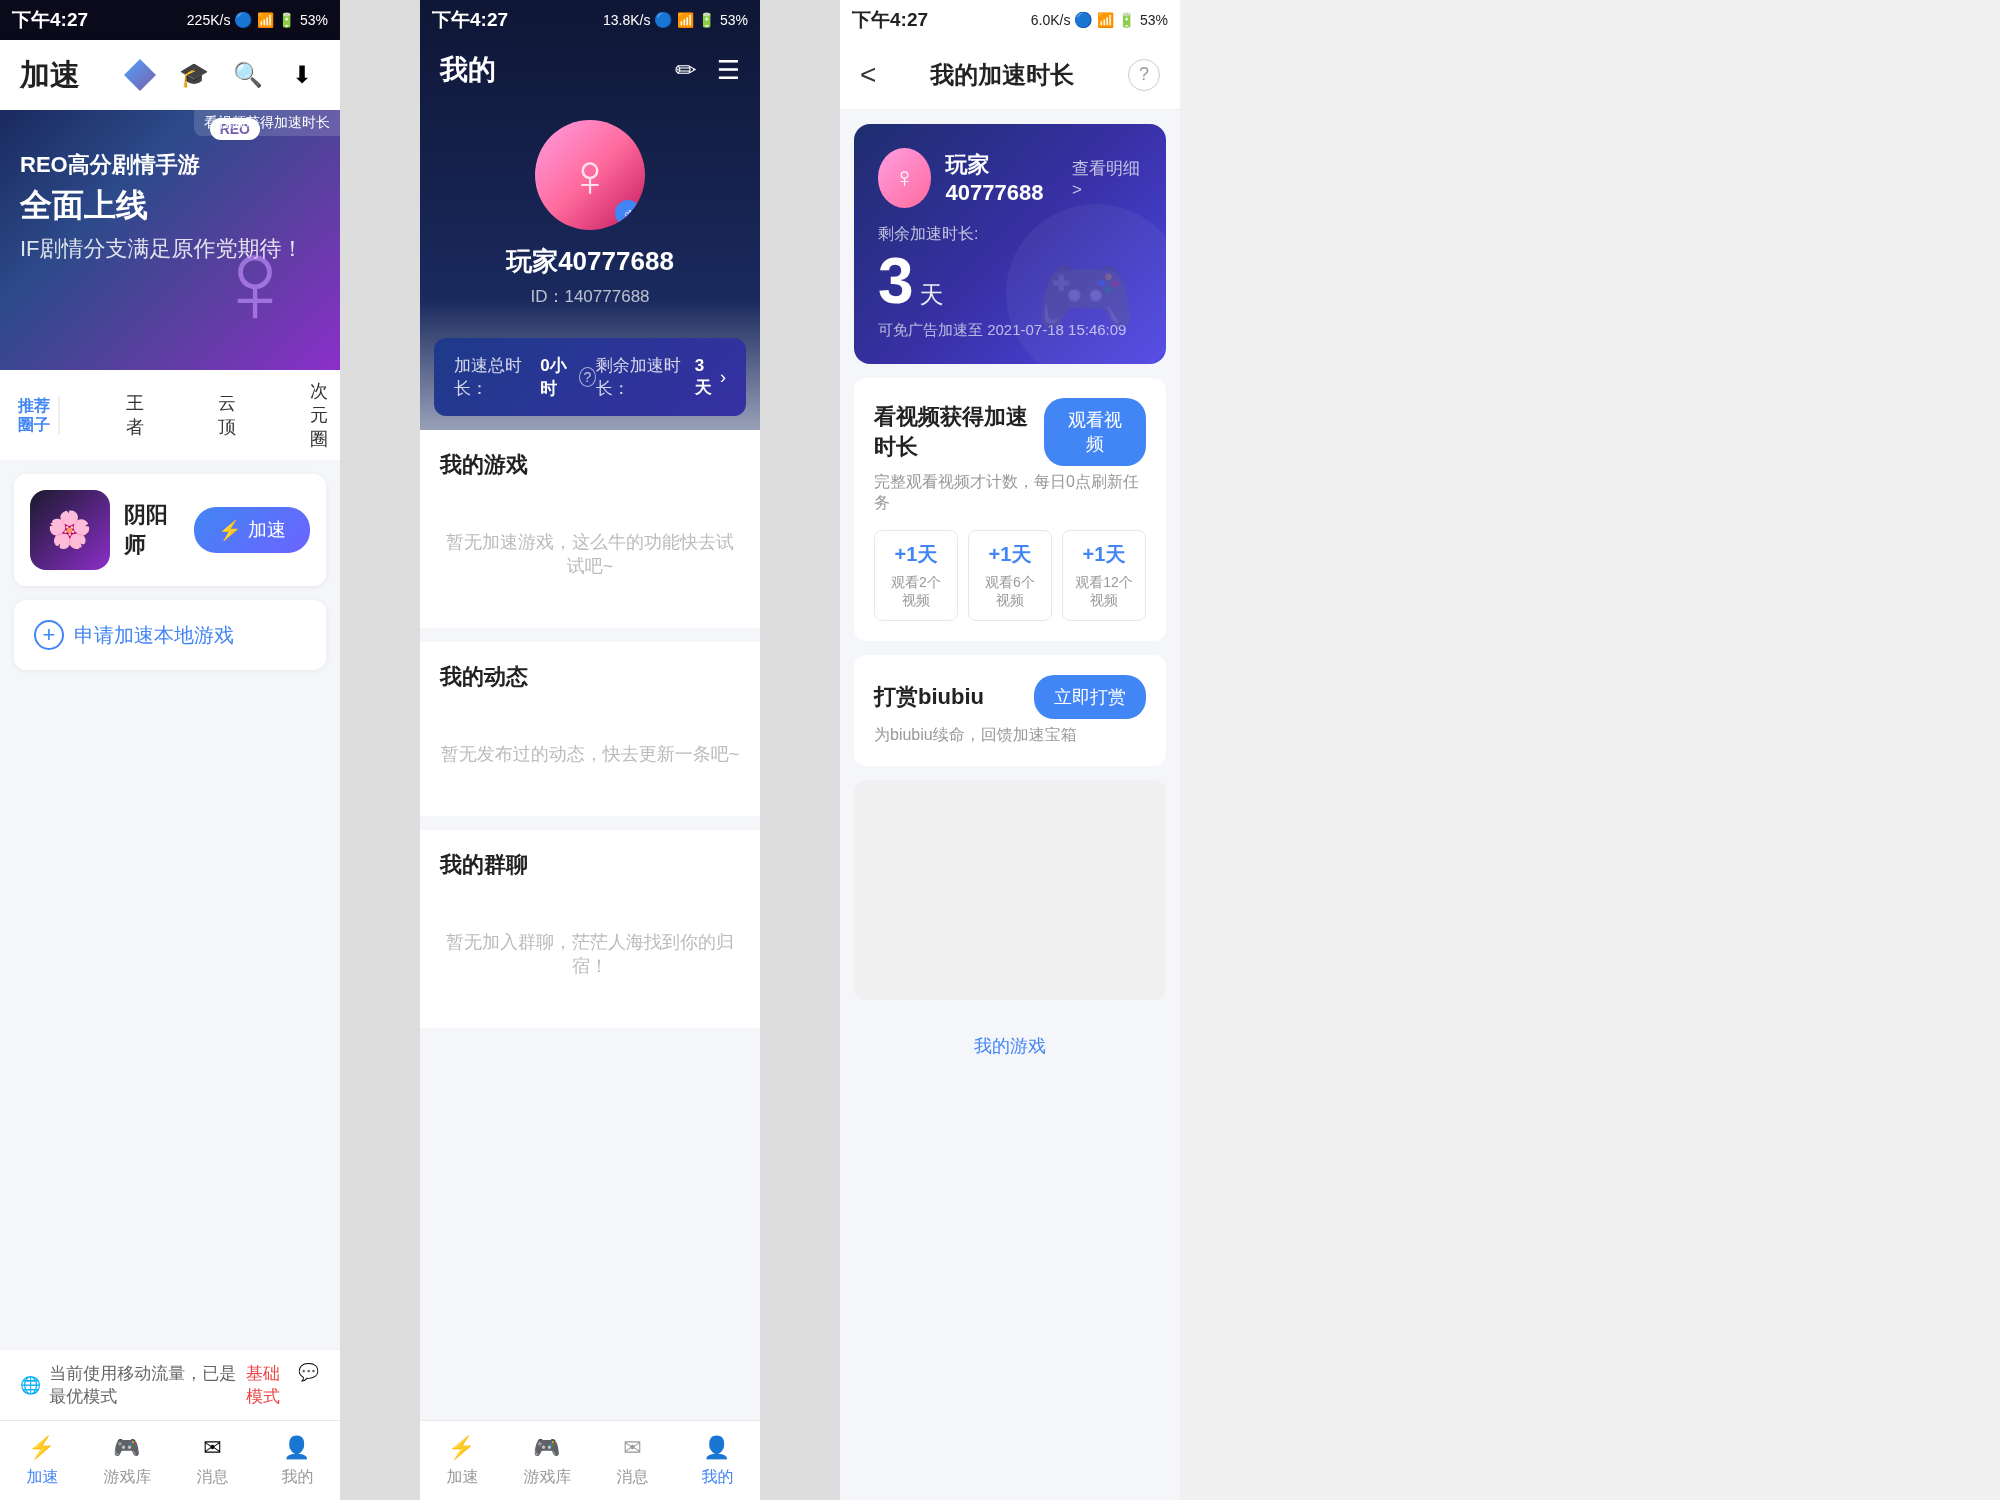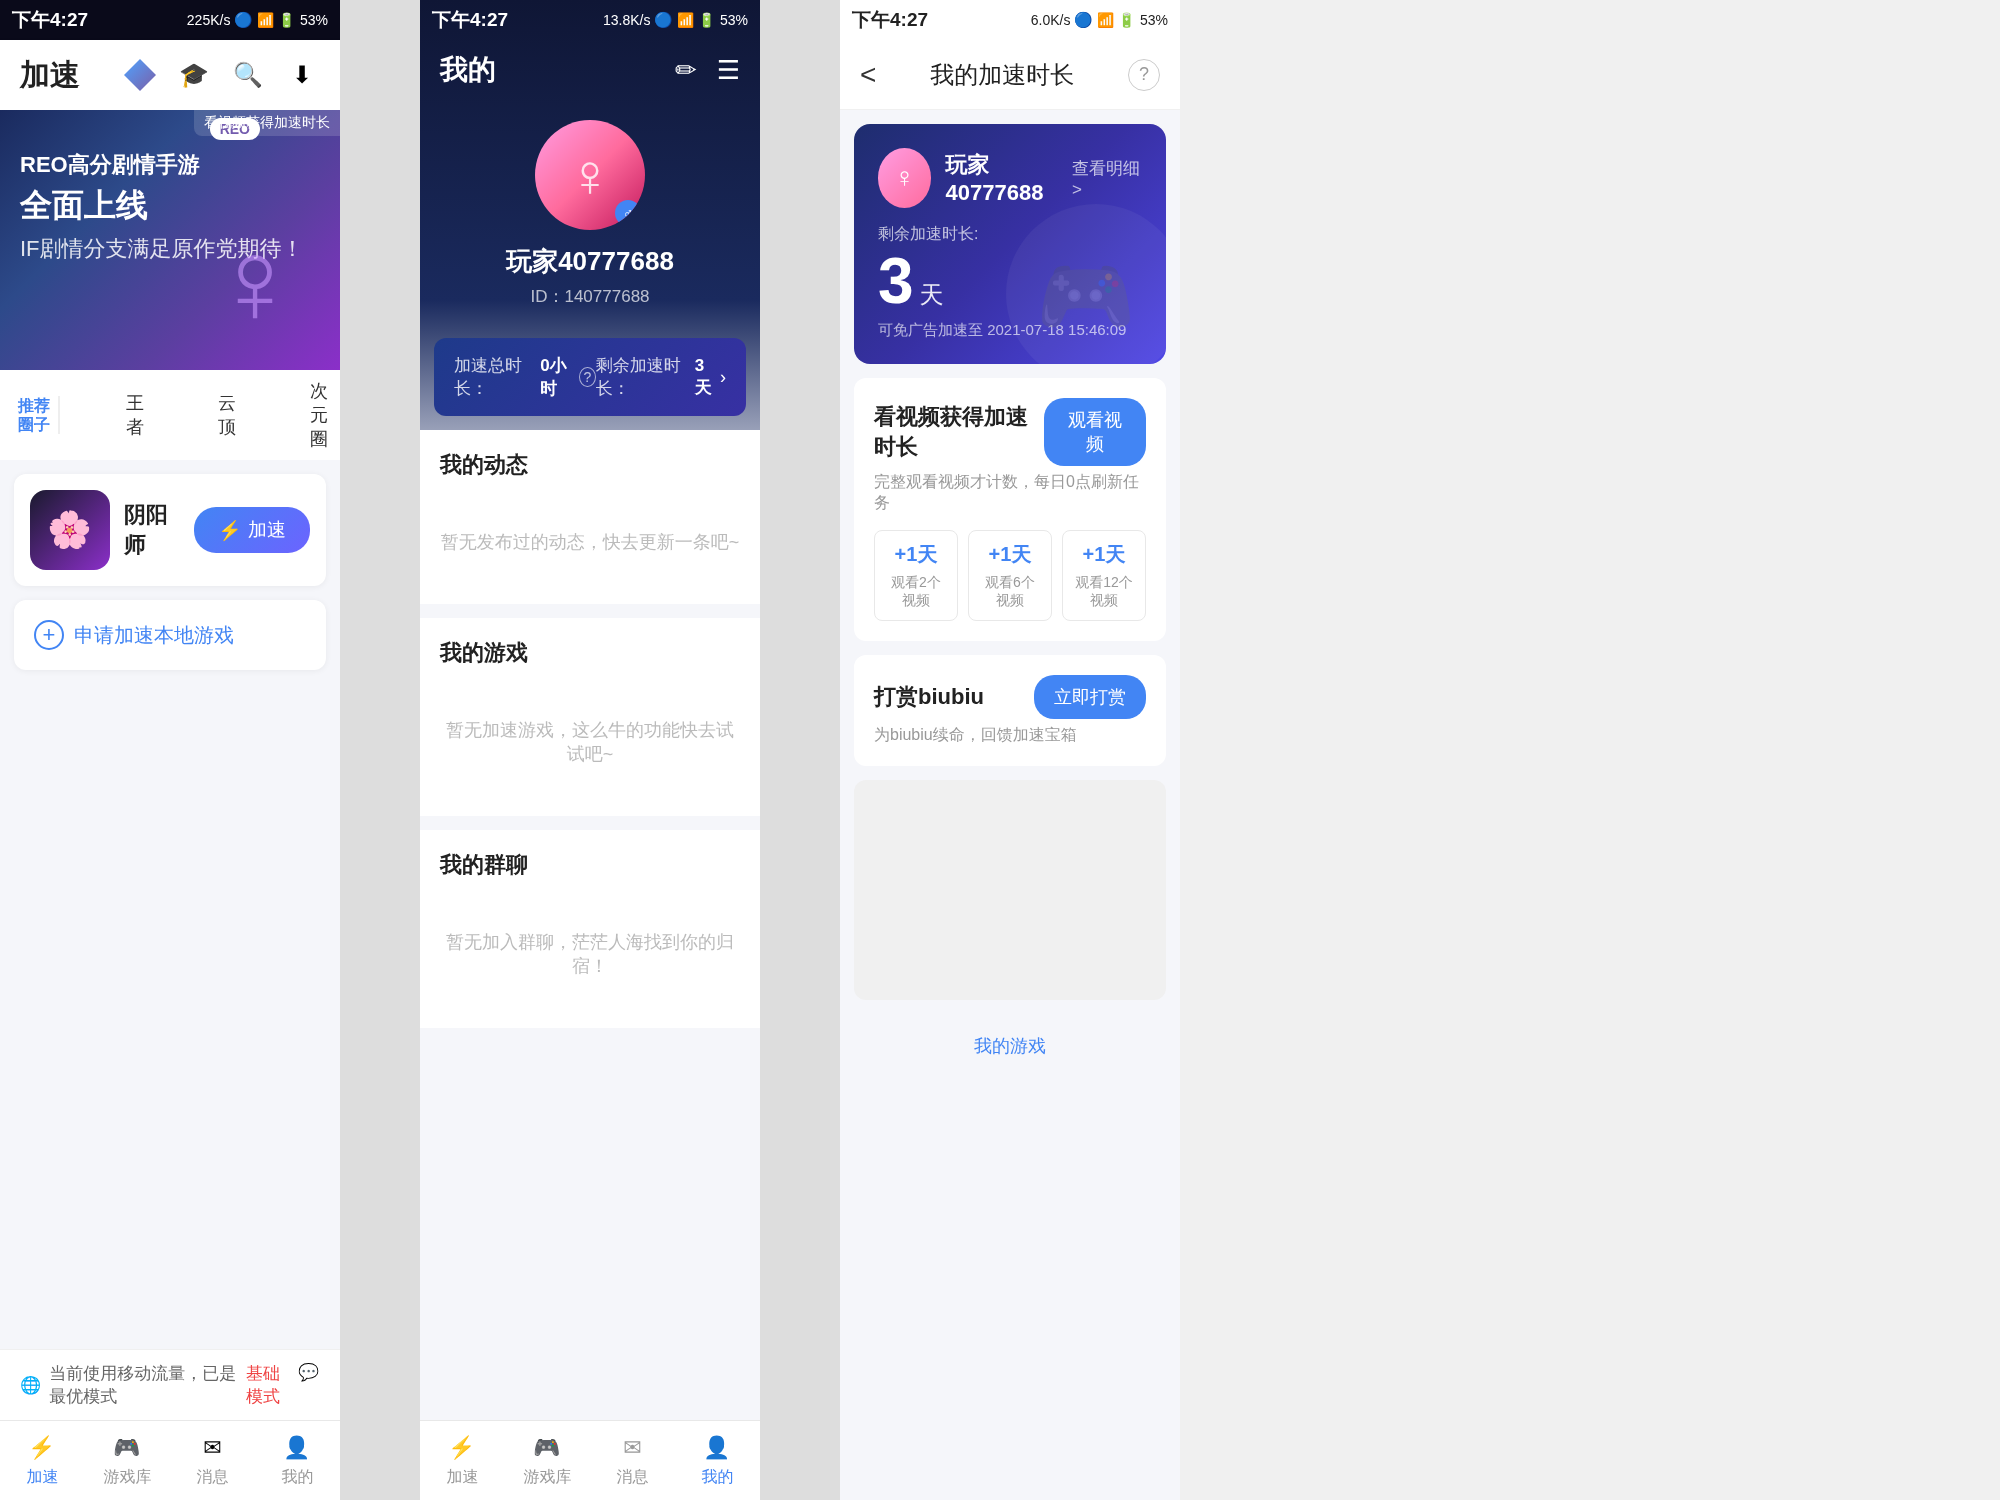--- a/index.html
+++ b/index.html
@@ -414,21 +414,21 @@
       height: 70px;
       background: #fff;
       display: flex;
       align-items: center;
       justify-content: space-between;
       padding: 0 20px;
       flex-shrink: 0;
       border-bottom: 1px solid #f0f0f0;
     }
     .p3-topbar .back { font-size: 28px; cursor: pointer; color: #333; }
-    .p3-topbar .title { font-size: 24px; font-weight: 400; color: #222; }
+    .p3-topbar .title { font-size: 24px; font-weight: 700; color: #222; }
     .p3-topbar .help { font-size: 22px; color: #999; cursor: pointer; }
 
     
     .p3-user-card {
       margin: 14px;
       background: linear-gradient(135deg, #1e2d6e, #3730a3, #4f46e5);
       border-radius: 16px;
       padding: 24px;
       position: relative;
       overflow: hidden;
@@ -732,27 +732,27 @@
     <div style="display:flex;align-items:center;gap:4px">
       <span style="font-size:17px;color:rgba(255,255,255,0.8)">剩余加速时长：</span>
       <span style="font-size:17px;color:#fff;font-weight:600">3天</span>
       <span style="color:#fff;font-size:18px">›</span>
     </div>
   </div>
 
   <div class="p2-content">
 
     <div class="p2-section">
+      <div class="section-title">我的游戏</div>
+      <div class="section-empty">暂无加速游戏，这么牛的功能快去试试吧~</div>
+    </div>
+
+    <div class="p2-section">
       <div class="section-title">我的动态</div>
       <div class="section-empty">暂无发布过的动态，快去更新一条吧~</div>
-    </div>
-
-    <div class="p2-section">
-      <div class="section-title">我的游戏</div>
-      <div class="section-empty">暂无加速游戏，这么牛的功能快去试试吧~</div>
     </div>
 
     <div class="p2-section">
       <div class="section-title">我的群聊</div>
       <div class="section-empty">暂无加入群聊，茫茫人海找到你的归宿！</div>
     </div>
   </div>
 
   <div class="bottom-nav">
     <div class="nav-item">

